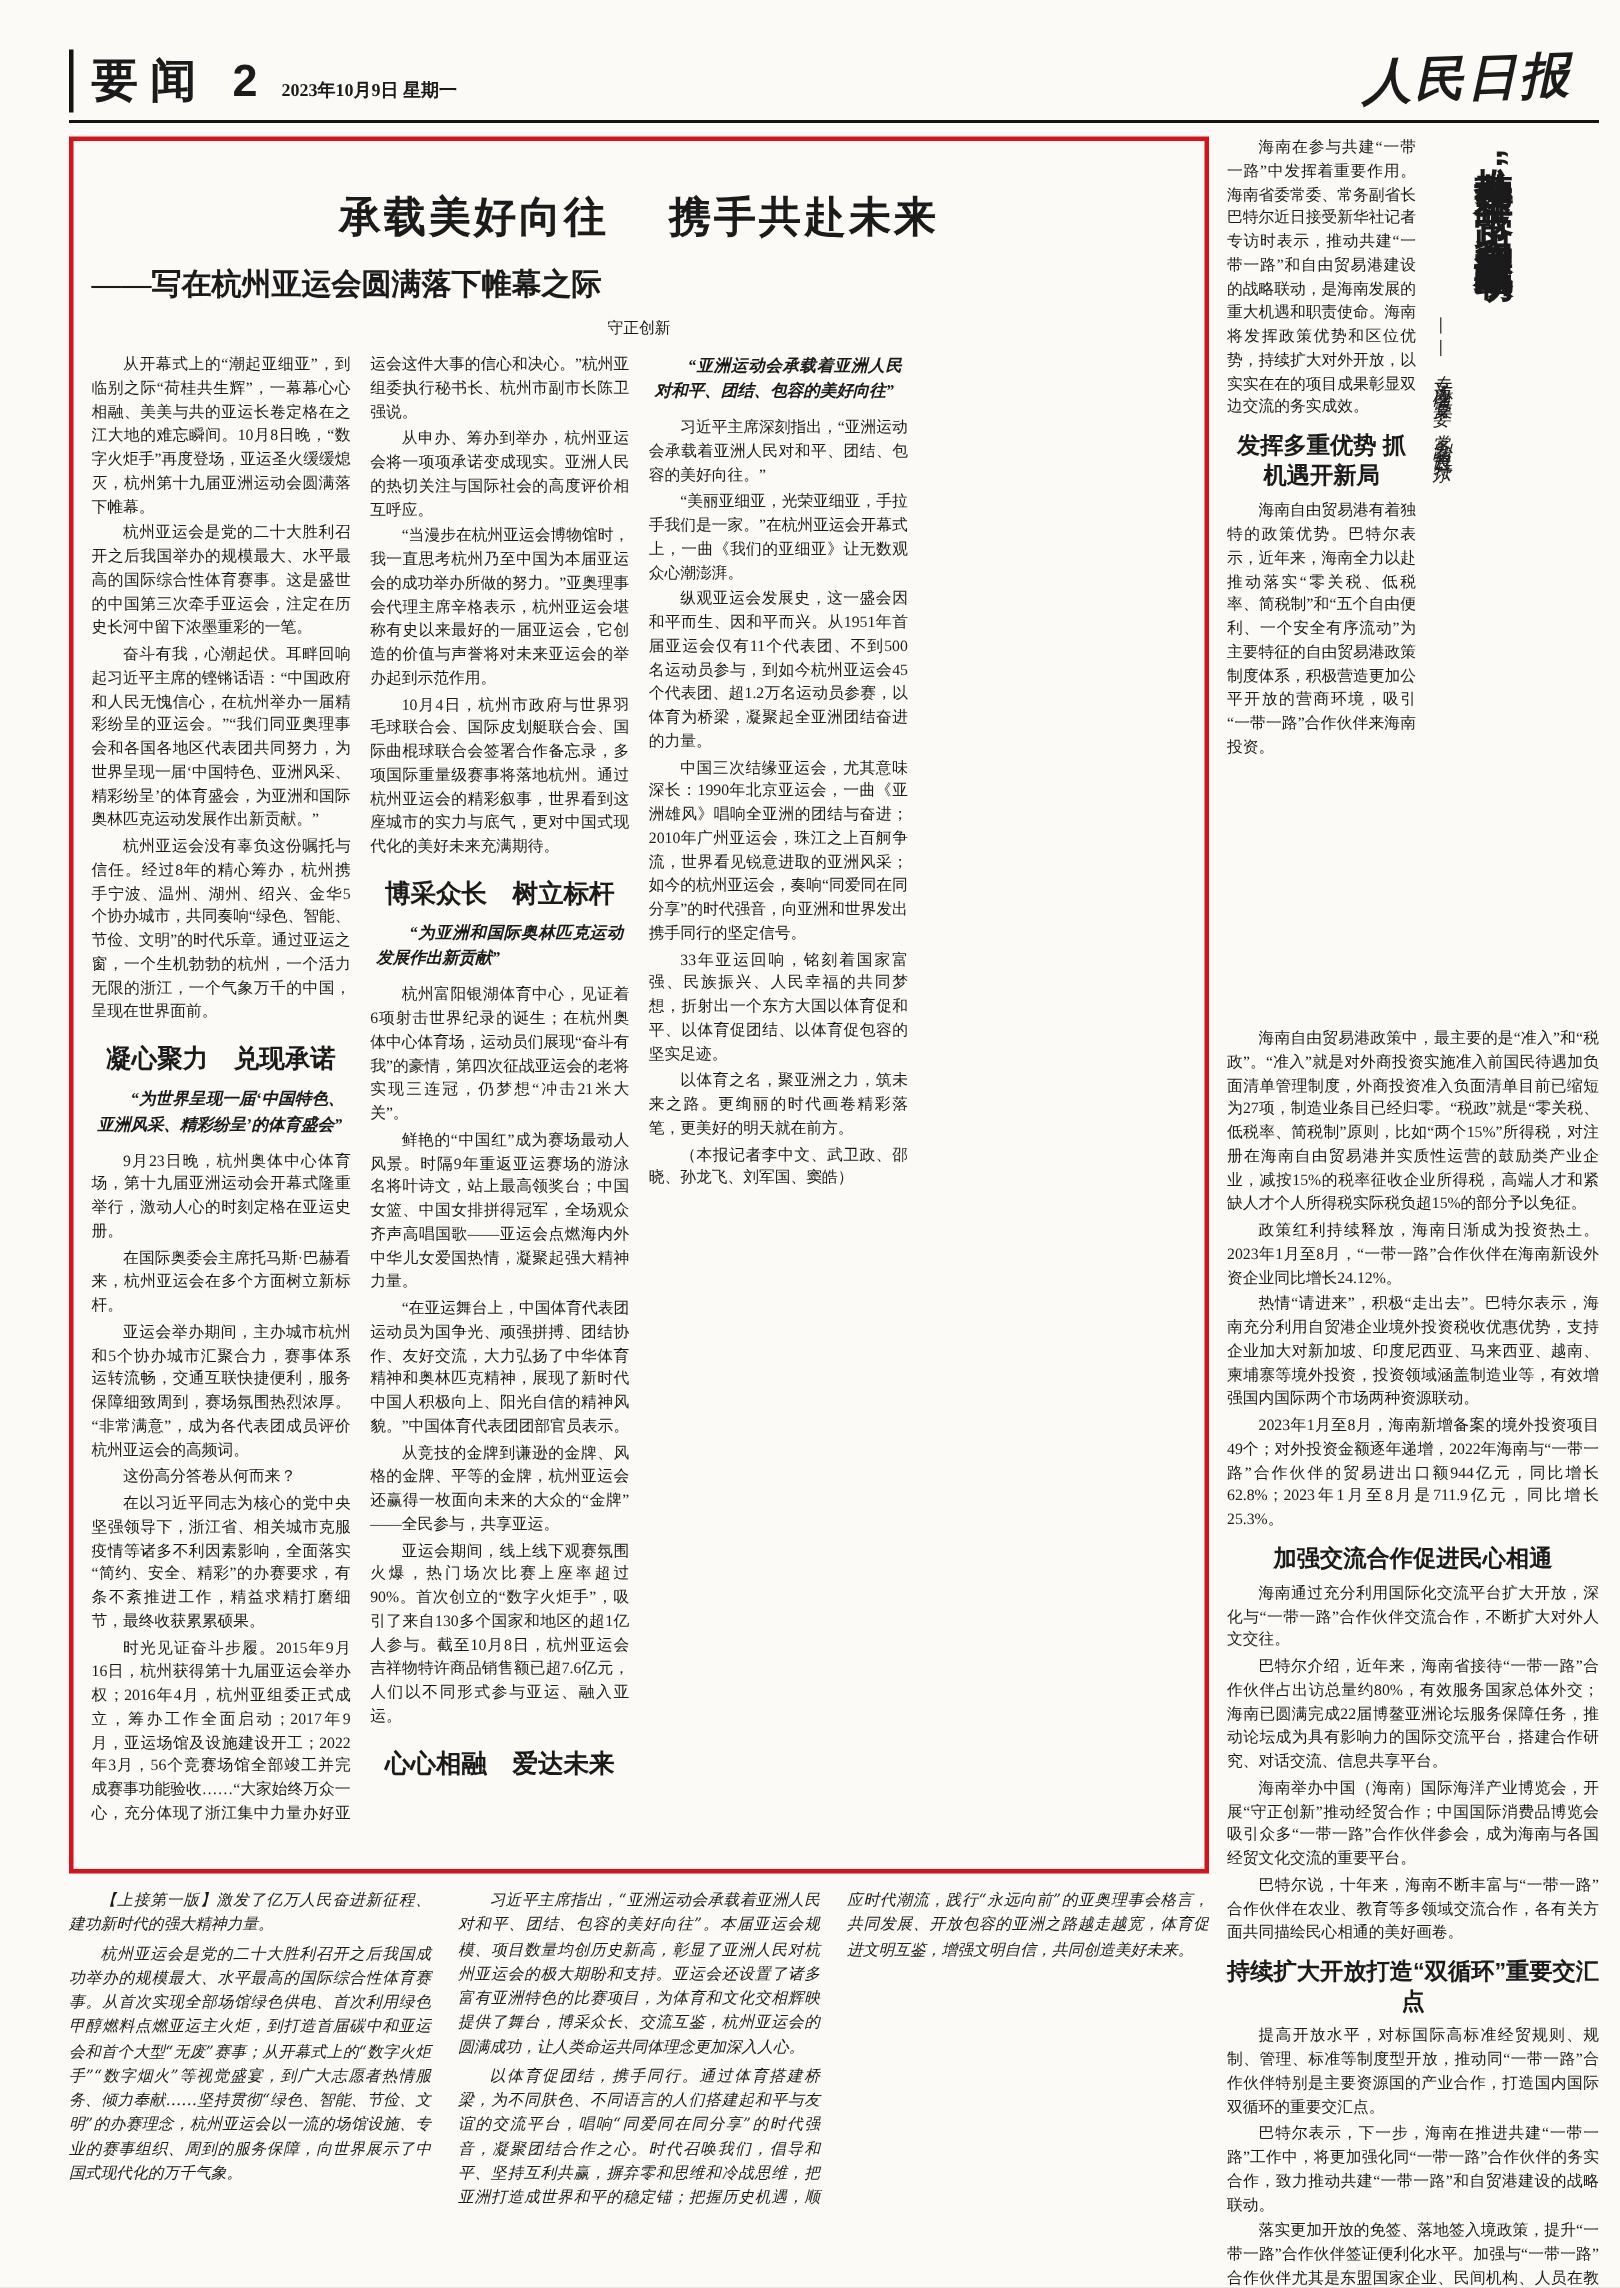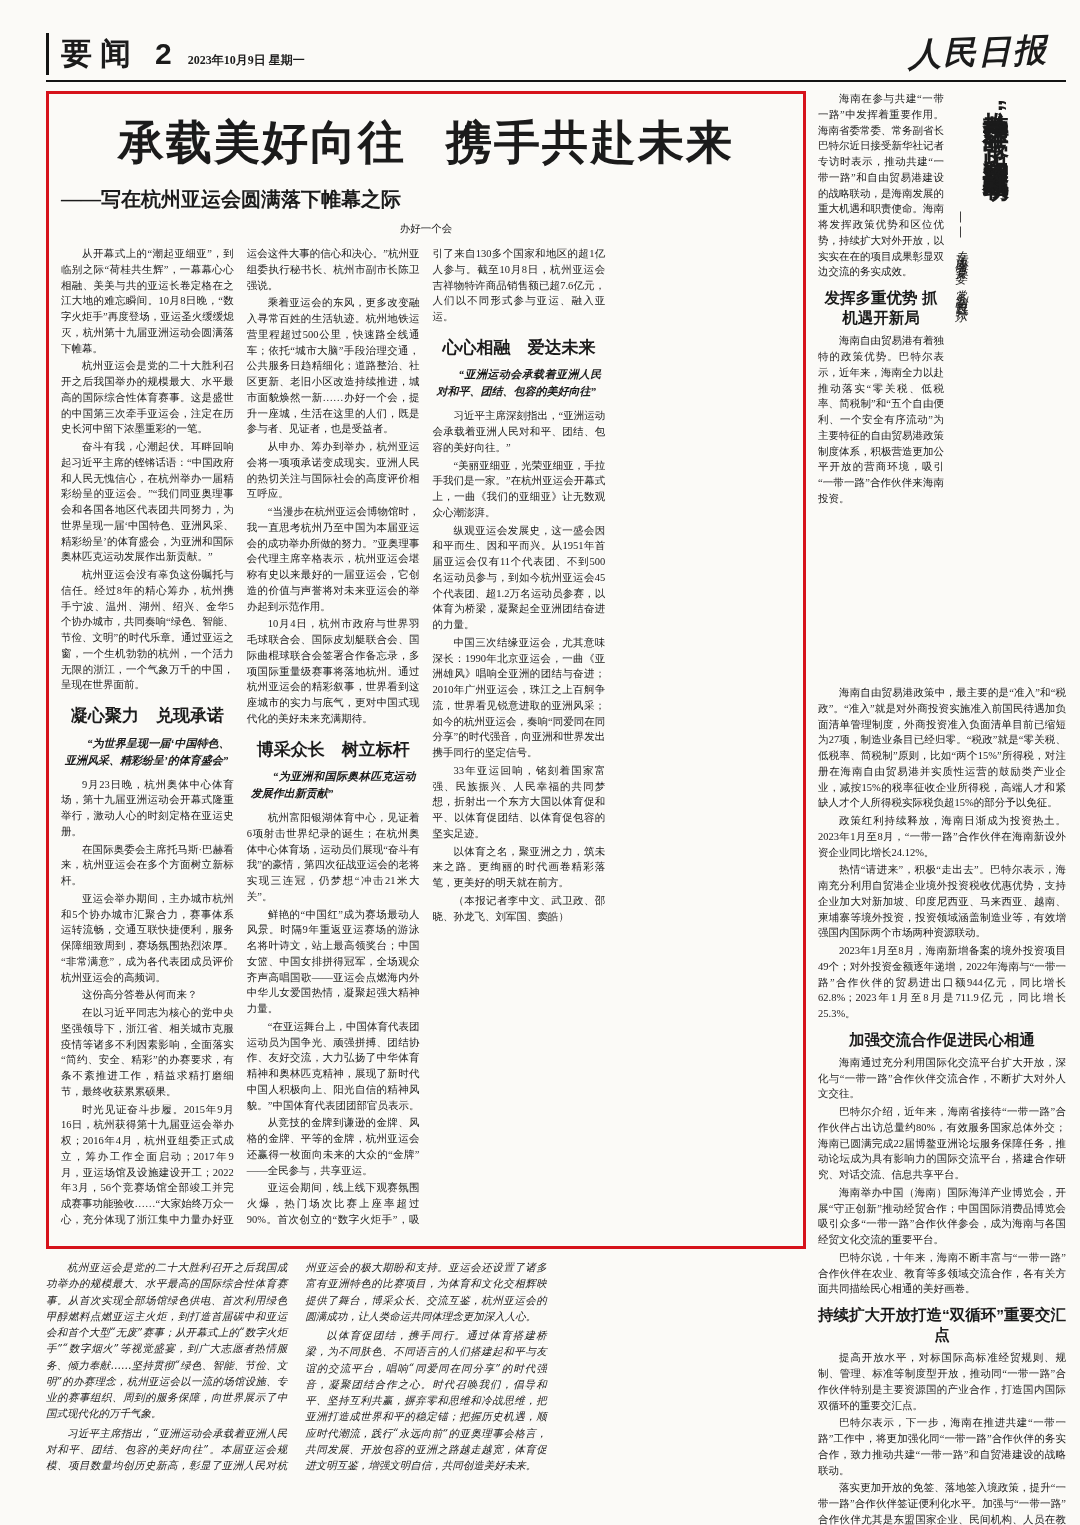--- a/index.html
+++ b/index.html
@@ -15,21 +15,21 @@
   .date{font-size:12px;font-weight:bold;padding-bottom:3px;}
   .masthead{font-size:33px;font-weight:bold;font-style:italic;font-family:"DejaVu Serif",serif;
             transform:rotate(-2deg);padding-right:18px;letter-spacing:2px;}
   
   .content{display:flex;gap:12px;}
   .left{width:760px;flex:0 0 auto;}
   .right{width:248px;flex:0 0 auto;font-size:10.5px;line-height:1.5;text-align:justify;}
   
   .main-box{border:3px solid #d6121b;padding:8px 12px 8px;height:1158px;box-sizing:border-box;background:#fbfaf7;}
   .headline{text-align:center;font-family:"Liberation Sans",sans-serif;font-weight:bold;
-            font-size:46px;letter-spacing:2px;margin:10px 0 12px;}
+            font-size:28px;letter-spacing:2px;margin:24px 0 12px;}
   .headline .hl-gap{display:inline-block;width:40px;}
   .subheadline{font-weight:bold;font-size:20px;margin-bottom:9px;}
   .byline{text-align:center;font-size:10.5px;margin-bottom:10px;}
   .article-body{column-count:4;column-gap:13px;column-fill:auto;height:990px;
                 font-size:10.5px;line-height:1.5;text-align:justify;}
   .blk-p{text-indent:2em;margin:0 0 2px;}
   .blk-h2{font-family:"Liberation Sans",sans-serif;font-weight:bold;font-size:17px;
           text-align:center;margin:10px 0 6px;text-indent:0;break-inside:avoid;}
   .blk-quote{font-style:italic;font-weight:bold;font-size:11px;line-height:1.55;
              margin:0 4px 8px;text-indent:2em;}
@@ -64,36 +64,35 @@
 
   <div class="content">
 
     <div class="left">
 
       <div class="main-box">
         <div class="headline">
           <span>承载美好向往</span><span class="hl-gap"></span><span>携手共赴未来</span>
         </div>
         <div class="subheadline">——写在杭州亚运会圆满落下帷幕之际</div>
-        <div class="byline">办好一个会</div>
+        <div class="byline">守正创新</div>
         <div class="article-body">
 
         <div class="blk-p">从开幕式上的“潮起亚细亚”，到临别之际“荷桂共生辉”，一幕幕心心相融、美美与共的亚运长卷定格在之江大地的难忘瞬间。10月8日晚，“数字火炬手”再度登场，亚运圣火缓缓熄灭，杭州第十九届亚洲运动会圆满落下帷幕。</div>
             <div class="blk-p">杭州亚运会是党的二十大胜利召开之后我国举办的规模最大、水平最高的国际综合性体育赛事。这是盛世的中国第三次牵手亚运会，注定在历史长河中留下浓墨重彩的一笔。</div>
             <div class="blk-p">奋斗有我，心潮起伏。耳畔回响起习近平主席的铿锵话语：“中国政府和人民无愧信心，在杭州举办一届精彩纷呈的亚运会。”“我们同亚奥理事会和各国各地区代表团共同努力，为世界呈现一届‘中国特色、亚洲风采、精彩纷呈’的体育盛会，为亚洲和国际奥林匹克运动发展作出新贡献。”</div>
             <div class="blk-p">杭州亚运会没有辜负这份嘱托与信任。经过8年的精心筹办，杭州携手宁波、温州、湖州、绍兴、金华5个协办城市，共同奏响“绿色、智能、节俭、文明”的时代乐章。通过亚运之窗，一个生机勃勃的杭州，一个活力无限的浙江，一个气象万千的中国，呈现在世界面前。</div>
             <div class="blk-h2">凝心聚力　兑现承诺</div>
             <div class="blk-quote">“为世界呈现一届‘中国特色、亚洲风采、精彩纷呈’的体育盛会”</div>
             <div class="blk-p">9月23日晚，杭州奥体中心体育场，第十九届亚洲运动会开幕式隆重举行，激动人心的时刻定格在亚运史册。</div>
             <div class="blk-p">在国际奥委会主席托马斯·巴赫看来，杭州亚运会在多个方面树立新标杆。</div>
             <div class="blk-p">亚运会举办期间，主办城市杭州和5个协办城市汇聚合力，赛事体系运转流畅，交通互联快捷便利，服务保障细致周到，赛场氛围热烈浓厚。“非常满意”，成为各代表团成员评价杭州亚运会的高频词。</div>
             <div class="blk-p">这份高分答卷从何而来？</div>
             <div class="blk-p">在以习近平同志为核心的党中央坚强领导下，浙江省、相关城市克服疫情等诸多不利因素影响，全面落实“简约、安全、精彩”的办赛要求，有条不紊推进工作，精益求精打磨细节，最终收获累累硕果。</div>
             <div class="blk-p">时光见证奋斗步履。2015年9月16日，杭州获得第十九届亚运会举办权；2016年4月，杭州亚组委正式成立，筹办工作全面启动；2017年9月，亚运场馆及设施建设开工；2022年3月，56个竞赛场馆全部竣工并完成赛事功能验收……“大家始终万众一心，充分体现了浙江集中力量办好亚运会这件大事的信心和决心。”杭州亚组委执行秘书长、杭州市副市长陈卫强说。</div>
-            <div class="blk-p">乘着亚运会的东风，更多改变融入寻常百姓的生活轨迹。杭州地铁运营里程超过500公里，快速路全线通车；依托“城市大脑”手段治理交通，公共服务日趋精细化；道路整治、社区更新、老旧小区改造持续推进，城市面貌焕然一新……办好一个会，提升一座城，生活在这里的人们，既是参与者、见证者，也是受益者。</div>
             <div class="blk-p">从申办、筹办到举办，杭州亚运会将一项项承诺变成现实。亚洲人民的热切关注与国际社会的高度评价相互呼应。</div>
             <div class="blk-p">“当漫步在杭州亚运会博物馆时，我一直思考杭州乃至中国为本届亚运会的成功举办所做的努力。”亚奥理事会代理主席辛格表示，杭州亚运会堪称有史以来最好的一届亚运会，它创造的价值与声誉将对未来亚运会的举办起到示范作用。</div>
             <div class="blk-p">10月4日，杭州市政府与世界羽毛球联合会、国际皮划艇联合会、国际曲棍球联合会签署合作备忘录，多项国际重量级赛事将落地杭州。通过杭州亚运会的精彩叙事，世界看到这座城市的实力与底气，更对中国式现代化的美好未来充满期待。</div>
             <div class="blk-h2">博采众长　树立标杆</div>
             <div class="blk-quote">“为亚洲和国际奥林匹克运动发展作出新贡献”</div>
             <div class="blk-p">杭州富阳银湖体育中心，见证着6项射击世界纪录的诞生；在杭州奥体中心体育场，运动员们展现“奋斗有我”的豪情，第四次征战亚运会的老将实现三连冠，仍梦想“冲击21米大关”。</div>
             <div class="blk-p">鲜艳的“中国红”成为赛场最动人风景。时隔9年重返亚运赛场的游泳名将叶诗文，站上最高领奖台；中国女篮、中国女排拼得冠军，全场观众齐声高唱国歌——亚运会点燃海内外中华儿女爱国热情，凝聚起强大精神力量。</div>
             <div class="blk-p">“在亚运舞台上，中国体育代表团运动员为国争光、顽强拼搏、团结协作、友好交流，大力弘扬了中华体育精神和奥林匹克精神，展现了新时代中国人积极向上、阳光自信的精神风貌。”中国体育代表团团部官员表示。</div>
             <div class="blk-p">从竞技的金牌到谦逊的金牌、风格的金牌、平等的金牌，杭州亚运会还赢得一枚面向未来的大众的“金牌”——全民参与，共享亚运。</div>
             <div class="blk-p">亚运会期间，线上线下观赛氛围火爆，热门场次比赛上座率超过90%。首次创立的“数字火炬手”，吸引了来自130多个国家和地区的超1亿人参与。截至10月8日，杭州亚运会吉祥物特许商品销售额已超7.6亿元，人们以不同形式参与亚运、融入亚运。</div>
@@ -104,20 +103,21 @@
             <div class="blk-p">纵观亚运会发展史，这一盛会因和平而生、因和平而兴。从1951年首届亚运会仅有11个代表团、不到500名运动员参与，到如今杭州亚运会45个代表团、超1.2万名运动员参赛，以体育为桥梁，凝聚起全亚洲团结奋进的力量。</div>
             <div class="blk-p">中国三次结缘亚运会，尤其意味深长：1990年北京亚运会，一曲《亚洲雄风》唱响全亚洲的团结与奋进；2010年广州亚运会，珠江之上百舸争流，世界看见锐意进取的亚洲风采；如今的杭州亚运会，奏响“同爱同在同分享”的时代强音，向亚洲和世界发出携手同行的坚定信号。</div>
             <div class="blk-p">33年亚运回响，铭刻着国家富强、民族振兴、人民幸福的共同梦想，折射出一个东方大国以体育促和平、以体育促团结、以体育促包容的坚实足迹。</div>
             <div class="blk-p">以体育之名，聚亚洲之力，筑未来之路。更绚丽的时代画卷精彩落笔，更美好的明天就在前方。</div>
             <div class="blk-credit">（本报记者李中文、武卫政、邵晓、孙龙飞、刘军国、窦皓）</div>
           </div>
       </div>
 
       <div class="continued">
 
+      <div class="blk-p">【上接第一版】激发了亿万人民奋进新征程、建功新时代的强大精神力量。</div>
           <div class="blk-p">杭州亚运会是党的二十大胜利召开之后我国成功举办的规模最大、水平最高的国际综合性体育赛事。从首次实现全部场馆绿色供电、首次利用绿色甲醇燃料点燃亚运主火炬，到打造首届碳中和亚运会和首个大型“无废”赛事；从开幕式上的“数字火炬手”“数字烟火”等视觉盛宴，到广大志愿者热情服务、倾力奉献……坚持贯彻“绿色、智能、节俭、文明”的办赛理念，杭州亚运会以一流的场馆设施、专业的赛事组织、周到的服务保障，向世界展示了中国式现代化的万千气象。</div>
           <div class="blk-p">习近平主席指出，“亚洲运动会承载着亚洲人民对和平、团结、包容的美好向往”。本届亚运会规模、项目数量均创历史新高，彰显了亚洲人民对杭州亚运会的极大期盼和支持。亚运会还设置了诸多富有亚洲特色的比赛项目，为体育和文化交相辉映提供了舞台，博采众长、交流互鉴，杭州亚运会的圆满成功，让人类命运共同体理念更加深入人心。</div>
           <div class="blk-p">以体育促团结，携手同行。通过体育搭建桥梁，为不同肤色、不同语言的人们搭建起和平与友谊的交流平台，唱响“同爱同在同分享”的时代强音，凝聚团结合作之心。时代召唤我们，倡导和平、坚持互利共赢，摒弃零和思维和冷战思维，把亚洲打造成世界和平的稳定锚；把握历史机遇，顺应时代潮流，践行“永远向前”的亚奥理事会格言，共同发展、开放包容的亚洲之路越走越宽，体育促进文明互鉴，增强文明自信，共同创造美好未来。</div>
         </div>
 
     </div>
 
     <div class="right">
 
       <div class="right-top">

